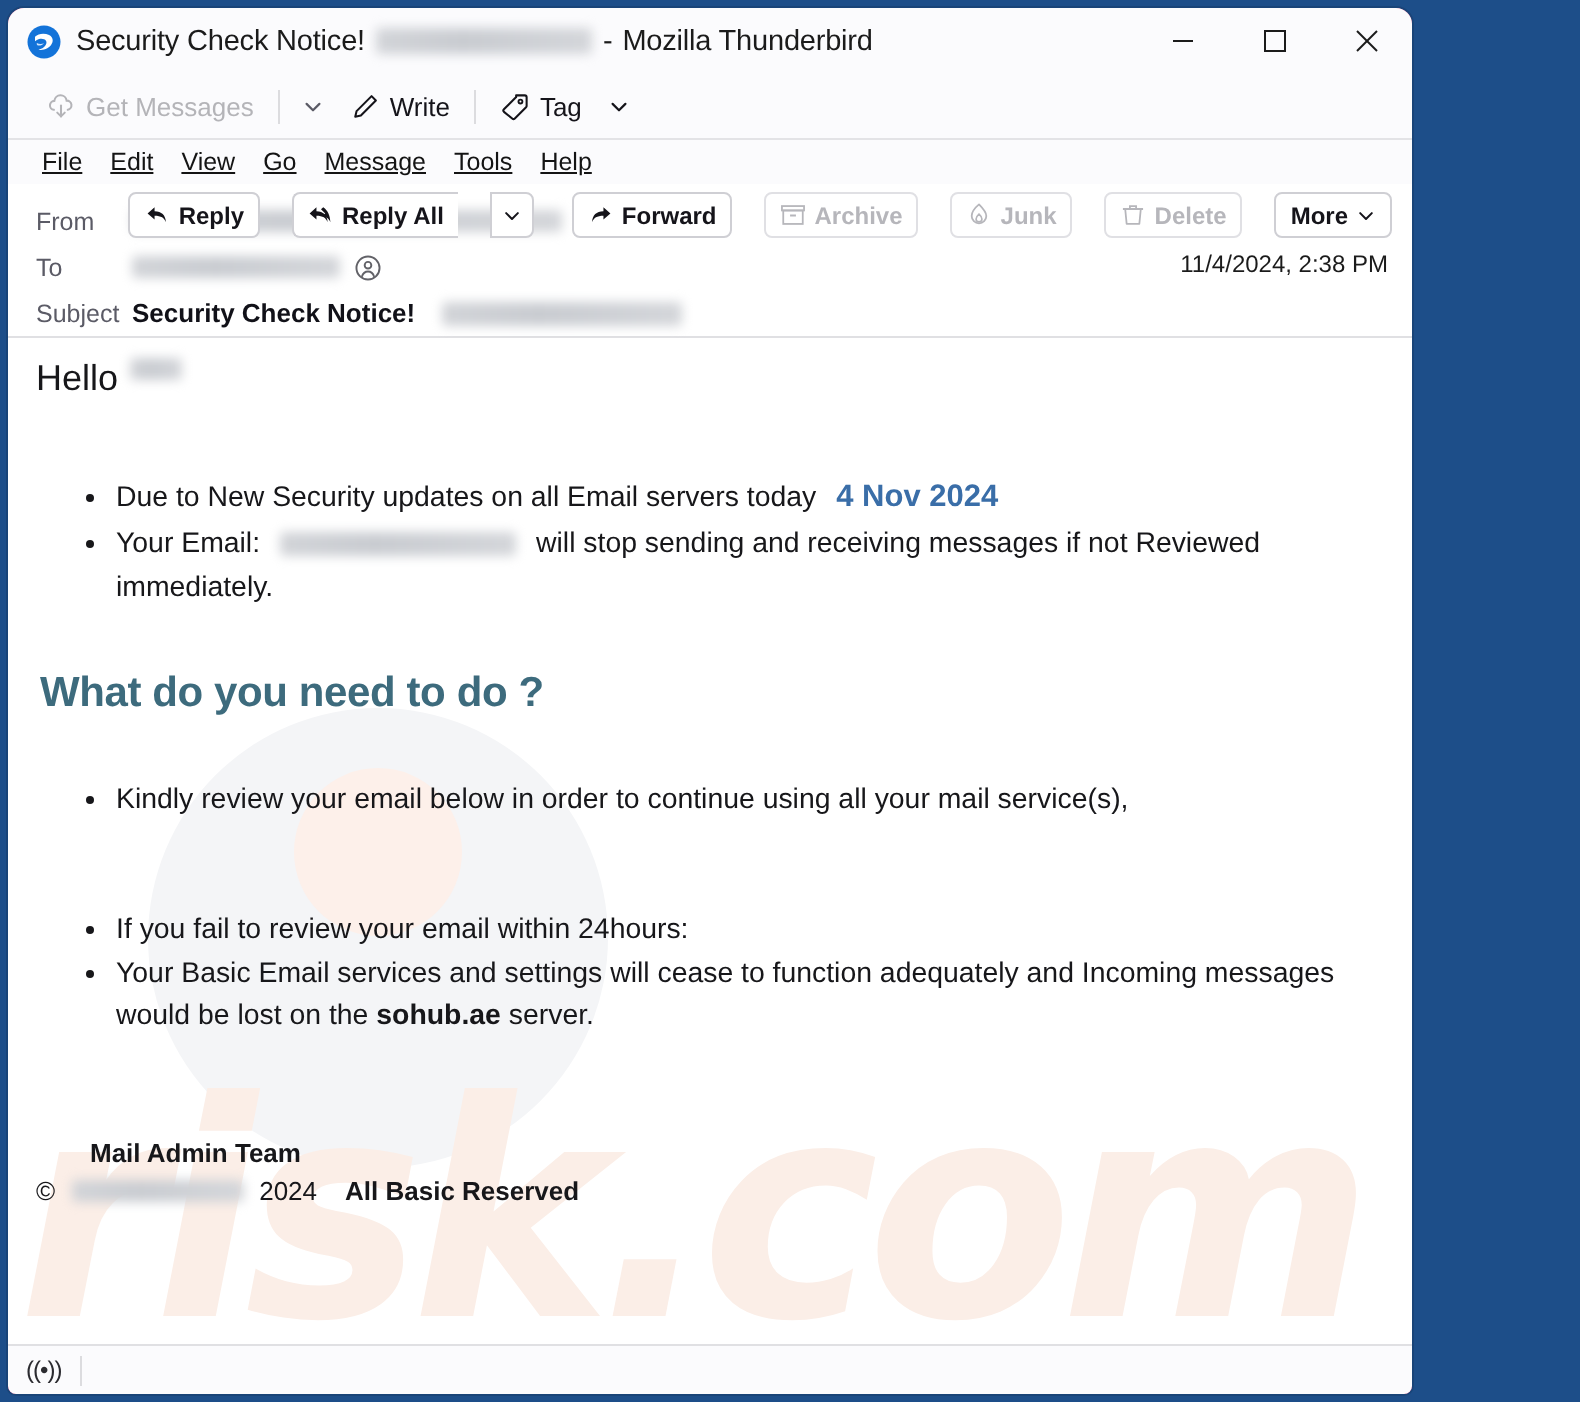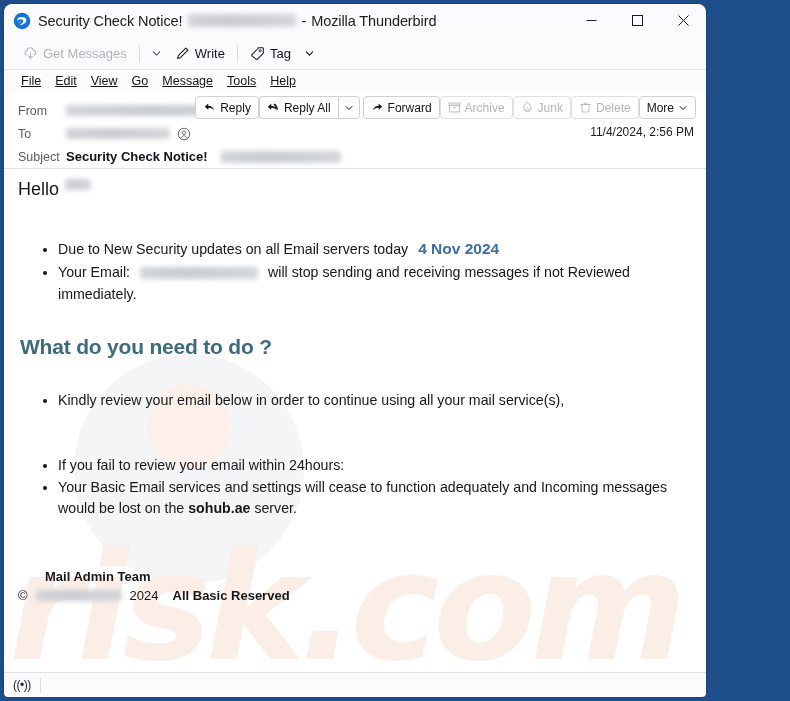--- a/index.html
+++ b/index.html
@@ -131,21 +131,22 @@
     font-size: 13px; font-weight: bold; color: #111118;
   }
   .contact-icon { width: 14px; height: 14px; opacity: .8; }
 
   
   #actions {
     position: absolute;
     right: 10px; top: 4px;
     display: flex;
     align-items: center;
-    gap: 0;
+    gap: 16px;
+    font-weight: bold;
   }
   .act {
     display: flex; align-items: center; gap: 4px;
     height: 23px;
     padding: 0 7px;
     font-size: 12px;
     color: #15141a;
     border: 1px solid #cfcfd4;
     border-radius: 4px;
     background: #fff;
@@ -479,21 +480,21 @@
       </div>
 
       <div class="act">
         <span>More</span>
         <svg width="10" height="10" viewBox="0 0 12 12">
             <path d="M2.5 4.3L6 7.8l3.5-3.5" fill="none" stroke="#15141a" stroke-width="1.2" stroke-linecap="round" stroke-linejoin="round"></path>
           </svg>
       </div>
     </div>
 
-    <div id="datestamp">11/4/2024, 2:56 PM</div>
+    <div id="datestamp">11/4/2024, 2:38 PM</div>
   </div>
 
   <div id="body">
 
     <div id="watermark">
       <div id="wm-circle"></div>
       <div id="wm-dot"></div>
       <div id="wm-risk">risk.com</div>
     </div>
 

